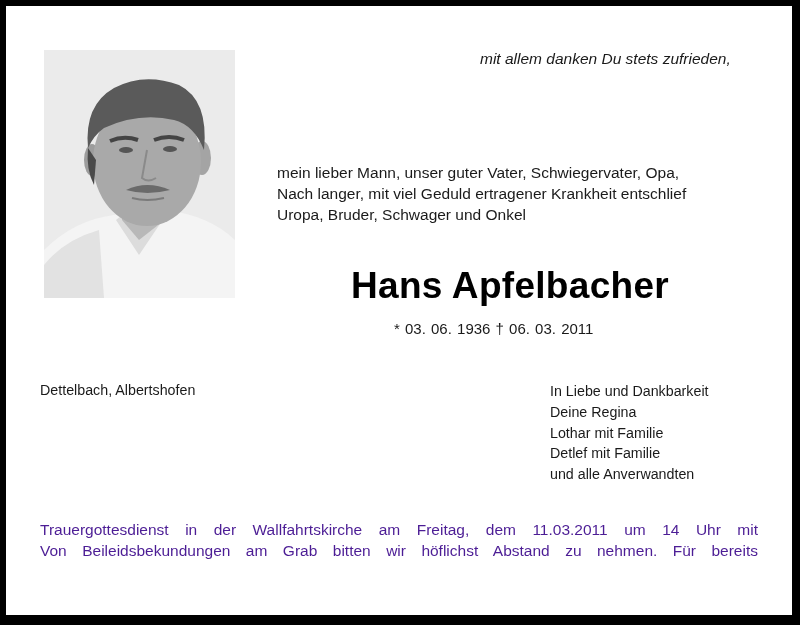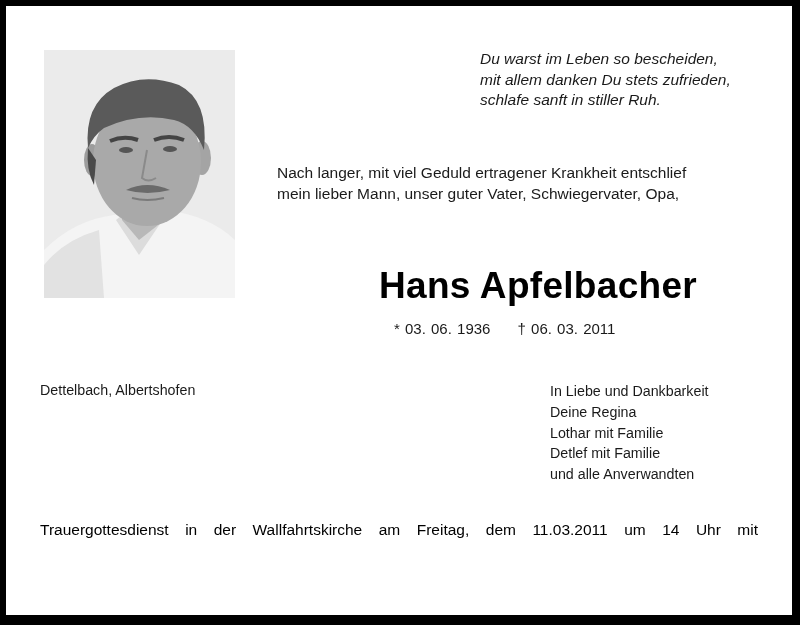--- a/index.html
+++ b/index.html
@@ -2,28 +2,28 @@
 <html><head>
 <meta charset="utf-8">
 <style>
   html, body { margin:0; padding:0; }
   body { width:800px; height:625px; background:#000; position:relative; overflow:hidden; font-family:"Liberation Sans", sans-serif; color:#111; }
   .card { position:absolute; left:6px; top:6px; width:786px; height:609px; background:#fff; }
   .photo { position:absolute; left:38px; top:44px; width:191px; height:248px; background:#e9e9e9; overflow:hidden; }
   .photo svg { width:100%; height:100%; display:block; }
   .poem { position:absolute; left:474px; top:43px; font-style:italic; font-size:15.5px; line-height:20.5px; color:#1a1a1a; }
   .intro { position:absolute; left:271px; top:156px; font-size:15.5px; line-height:21px; color:#1a1a1a; }
-  .name { position:absolute; left:332px; top:259px; width:400px; text-align:center; font-weight:bold; font-size:37px; letter-spacing:0.3px; color:#000; }
+  .name { position:absolute; left:304px; top:259px; width:400px; text-align:center; font-weight:bold; font-size:37px; letter-spacing:0.3px; color:#000; }
   .dates { position:absolute; left:388px; top:314px; font-size:15px; color:#1a1a1a; word-spacing:1px; }
   .dates span { display:inline-block;text-align:center; }
-  .dates .death { margin-left:22px; }
+  .dates .death { }
   .place { position:absolute; left:34px; top:375px; font-size:15.5px; color:#1a1a1a; transform:scaleX(0.92); transform-origin:left; }
   .family { position:absolute; left:544px; top:375px; font-size:15.5px; line-height:20.8px; color:#1a1a1a; transform:scaleX(0.92); transform-origin:left; }
   .family div, .poem div, .intro div, .footer div { white-space:nowrap; }
-  .footer { position:absolute; left:34px; top:514px; width:718px; font-size:15.5px; line-height:20.8px; color:#000000; }
+  .footer { position:absolute; left:34px; top:514px; width:718px; font-size:15.5px; line-height:20.8px; color:#4c1d95; }
   .footer .just { text-align:justify; text-align-last:justify; white-space:normal; }
 </style>
 </head>
 <body>
 
 <div class="card">
 
   <div class="photo">
     <svg viewBox="0 0 191 248" xmlns="http://www.w3.org/2000/svg">
       <rect width="191" height="248" fill="#ebebeb"></rect>
@@ -51,28 +51,27 @@
 
       <path d="M103 100 L98 128 Q104 133 112 128" stroke="#8a8a8a" stroke-width="2" fill="none"></path>
 
       <path d="M82 140 Q103 130 126 140 Q103 146 82 140 Z" fill="#6a6a6a"></path>
 
       <path d="M88 148 Q103 152 120 148" stroke="#7a7a7a" stroke-width="2" fill="none"></path>
     </svg>
   </div>
 
   <div class="poem">
-    <div>Du warst im Leben so bescheiden,</div>
     <div>mit allem danken Du stets zufrieden,</div>
-    <div>schlafe sanft in stiller Ruh.</div>
   </div>
 
   <div class="intro">
+    <div>mein lieber Mann, unser guter Vater, Schwiegervater, Opa,</div>
     <div>Nach langer, mit viel Geduld ertragener Krankheit entschlief</div>
-    <div>mein lieber Mann, unser guter Vater, Schwiegervater, Opa,</div>
+    <div>Uropa, Bruder, Schwager und Onkel</div>
   </div>
 
   <div class="name">Hans Apfelbacher</div>
 
   <div class="dates">
     <span>* 03. 06. 1936</span>
     <span class="death">† 06. 03. 2011</span>
   </div>
 
   <div class="place">Dettelbach, Albertshofen</div>
@@ -80,15 +79,16 @@
   <div class="family">
     <div>In Liebe und Dankbarkeit</div>
     <div>Deine Regina</div>
     <div>Lothar mit Familie</div>
     <div>Detlef mit Familie</div>
     <div>und alle Anverwandten</div>
   </div>
 
   <div class="footer">
     <div class="just">Trauergottesdienst in der Wallfahrtskirche am Freitag, dem 11.03.2011 um 14 Uhr mit</div>
+    <div class="just">Von Beileidsbekundungen am Grab bitten wir höflichst Abstand zu nehmen. Für bereits</div>
   </div>
 
 </div>
 
 </body></html>

